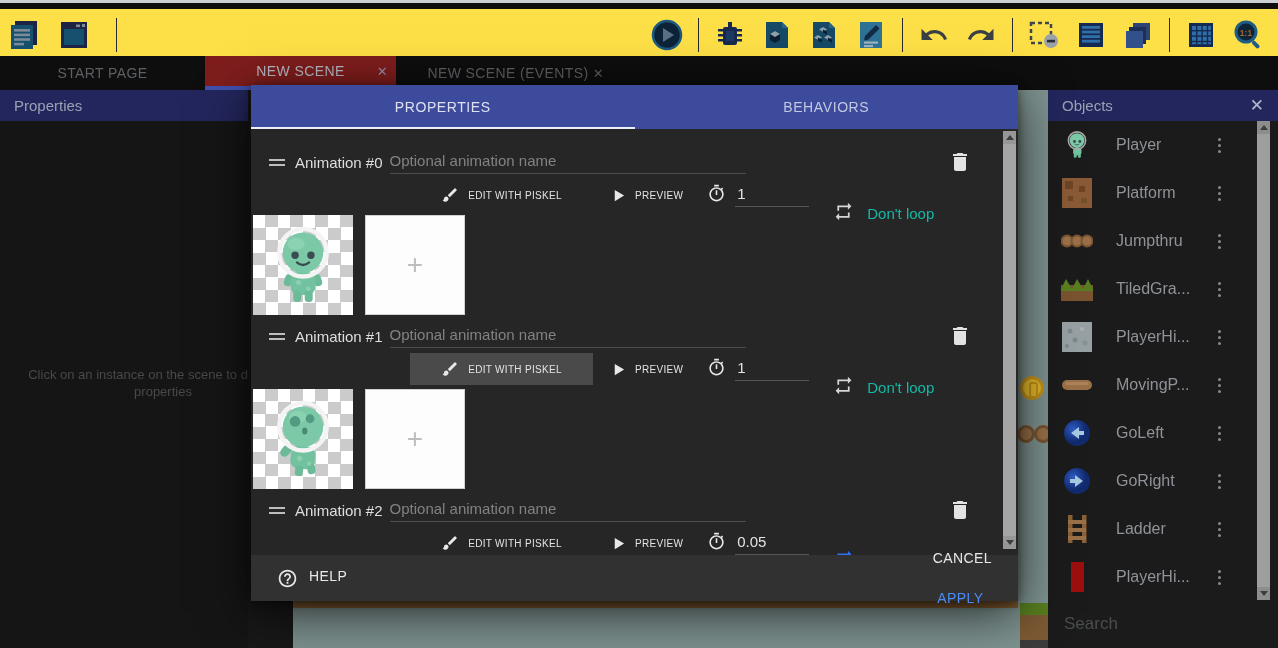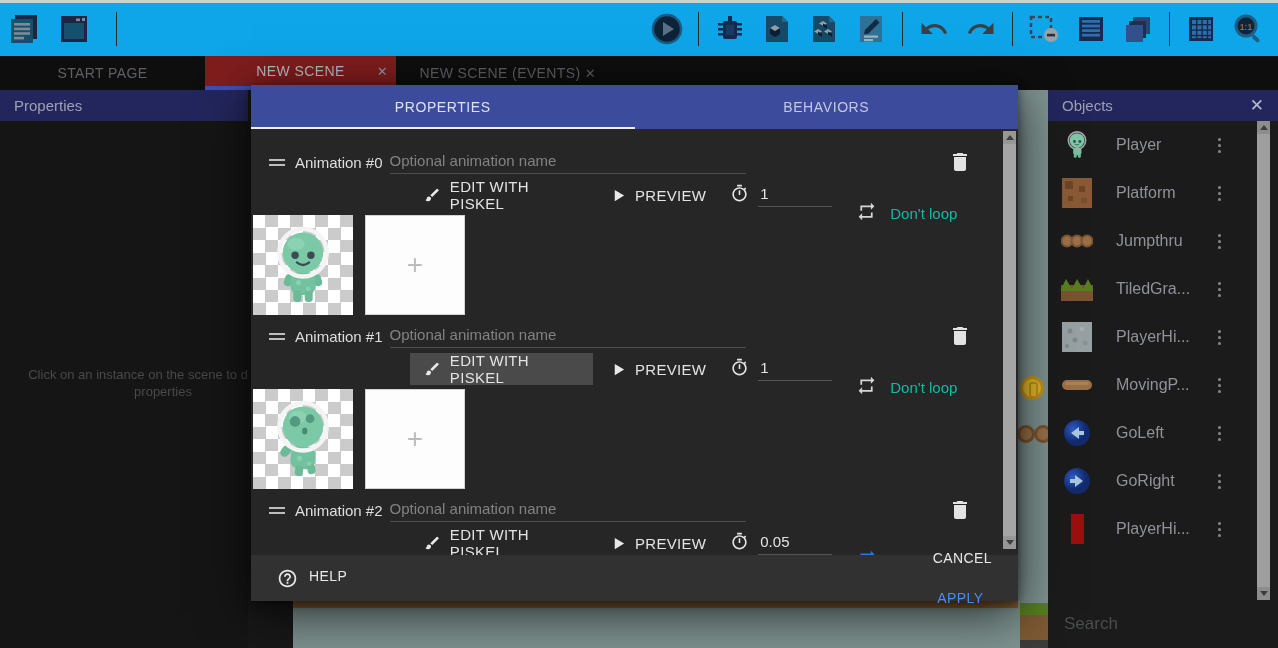--- a/index.html
+++ b/index.html
@@ -4,33 +4,33 @@
 <style>
   * { margin:0; padding:0; box-sizing:border-box; }
   html,body { background:#000; }
   body { font-family:"Liberation Sans", sans-serif; }
   .screen { position:relative; width:1278px; height:648px; background:#0e0e0e; overflow:hidden; }
 
   
   .win-strip { position:absolute; left:0; top:0; width:100%; height:3px; background:#cdd0d3; }
 
   
-  .toolbar { position:absolute; left:0; top:3px; width:100%; height:53px; background:#0ea5e9; }
+  .toolbar { position:absolute; left:0; top:9px; width:100%; height:53px; background:#fde047; }
   .tb-left { position:absolute; left:8px; top:9px; display:flex; align-items:center; gap:18px; }
   .tb-right { position:absolute; right:14px; top:9px; display:flex; align-items:center; gap:15px; }
   .tb-icon { width:32px; height:34px; display:flex; align-items:center; justify-content:center; }
   .tb-sep { width:1px; height:34px; background:#2a2a2a; }
 
   
   .tabbar { position:absolute; left:0; top:56px; width:100%; height:34px; background:#0e0e0e; display:flex; }
   .tab { position:relative; height:34px; display:flex; align-items:center; justify-content:center;
          font-size:14px; letter-spacing:.4px; color:#5d6064; }
   .tab.start { width:205px; }
   .tab.scene { width:191px; background:#7f1d1d; color:#b5bac3; border-bottom:4px solid #4150b0; }
-  .tab.events { width:208px; }
+  .tab.events { width:208px;margin-left:8px; }
   .tab .x { position:absolute; right:8px; top:50%; transform:translateY(-50%); font-size:13px; color:#5a5e62; }
   .tab.scene .x { color:#8d93a8; }
 
   
   .main { position:absolute; left:0; top:90px; width:1278px; height:558px; display:flex; }
 
   .panel-header { height:31px; background:#23265c; display:flex; align-items:center; padding:0 14px;
                   font-size:15px; color:#9ca0b4; }
 
   .left-panel { position:relative; width:248px; height:558px; background:#151515; }
@@ -87,21 +87,21 @@
   .anim-title { margin-left:10px; font-size:15px; color:#dedede; white-space:nowrap; }
   .anim-name { margin-left:7px; width:356px; background:transparent; border:none; outline:none;
                border-bottom:1px solid #4d4d4d; font-size:15px; color:#dedede; padding:2px 0 4px;
                font-family:"Liberation Sans", sans-serif; }
   .anim-name::placeholder { color:#828282; }
   .spacer { flex:1; }
   .trash { width:24px; height:24px; margin-right:28px; }
 
   .anim-row2 { height:32px; display:flex; align-items:center; padding-left:159px; }
   .mbtn { height:32px; display:flex; align-items:center; justify-content:center; gap:9px;
-          font-size:15px; letter-spacing:.3px; color:#e3e3e3; padding:0 14px; }
+          font-size:10px; letter-spacing:.3px; color:#e3e3e3; padding:0 14px; }
   .mbtn.edit { width:183px; }
   .mbtn.hovered { background:#4a4a4a; }
   .timer-group { display:flex; align-items:flex-end; margin-left:10px; }
   .timer-ic { margin-bottom:4px; }
   .time-input { width:74px; background:transparent; border:none; outline:none; border-bottom:1px solid #565656;
                 font-size:15px; color:#e3e3e3; padding:2px 2px 4px; margin-left:9px;
                 font-family:"Liberation Sans", sans-serif; }
   .loop-group { display:flex; align-items:flex-end; gap:13px; margin-left:24px; font-size:15px; color:#14b8a6;margin-top:32px; }
 
   .tiles { height:108px; padding-top:4px; display:flex; gap:12px; padding-left:2px; }
@@ -454,20 +454,37 @@
             </svg>
           </span>
           <span class="obj-label">GoRight</span>
           <span class="dots">
               <i></i>
               <i></i>
               <i></i>
             </span>
         </div>
 
+        <div class="obj-row">
+          <span class="obj-thumb">
+            <svg width="32" height="32" viewBox="0 0 32 32">
+              <rect x="7" y="2" width="4.5" height="28" fill="#8a6138"></rect>
+              <rect x="21" y="2" width="4.5" height="28" fill="#8a6138"></rect>
+              <rect x="7" y="7" width="18" height="4" fill="#9a7048"></rect>
+              <rect x="7" y="15" width="18" height="4" fill="#9a7048"></rect>
+              <rect x="7" y="23" width="18" height="4" fill="#9a7048"></rect>
+            </svg>
+          </span>
+          <span class="obj-label">Ladder</span>
+          <span class="dots">
+              <i></i>
+              <i></i>
+              <i></i>
+            </span>
+        </div>
 
         <div class="obj-row">
           <span class="obj-thumb">
             <svg width="32" height="32" viewBox="0 0 32 32">
               <rect x="10" y="1" width="13" height="30" fill="#9c0f0f"></rect>
             </svg>
           </span>
           <span class="obj-label">PlayerHi...</span>
           <span class="dots">
               <i></i>

